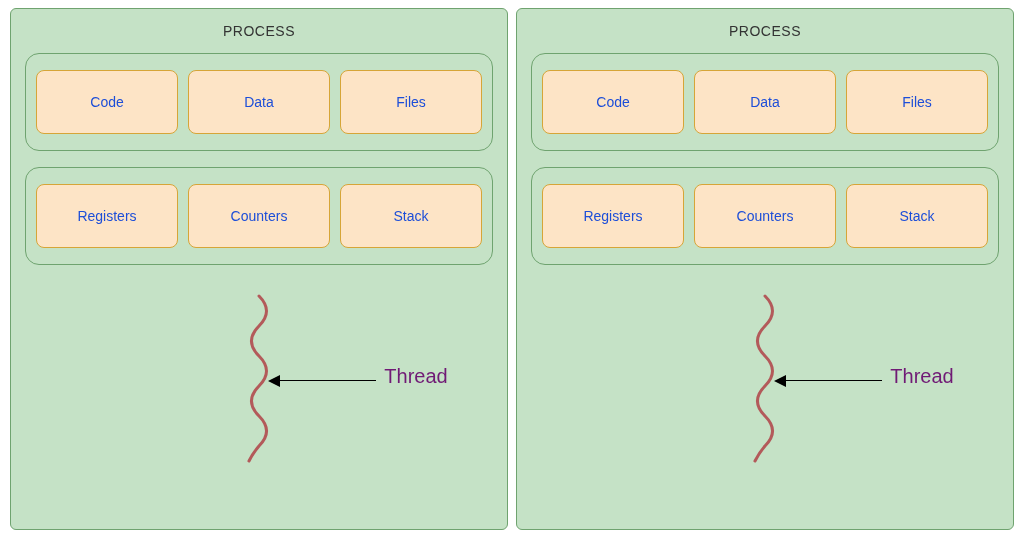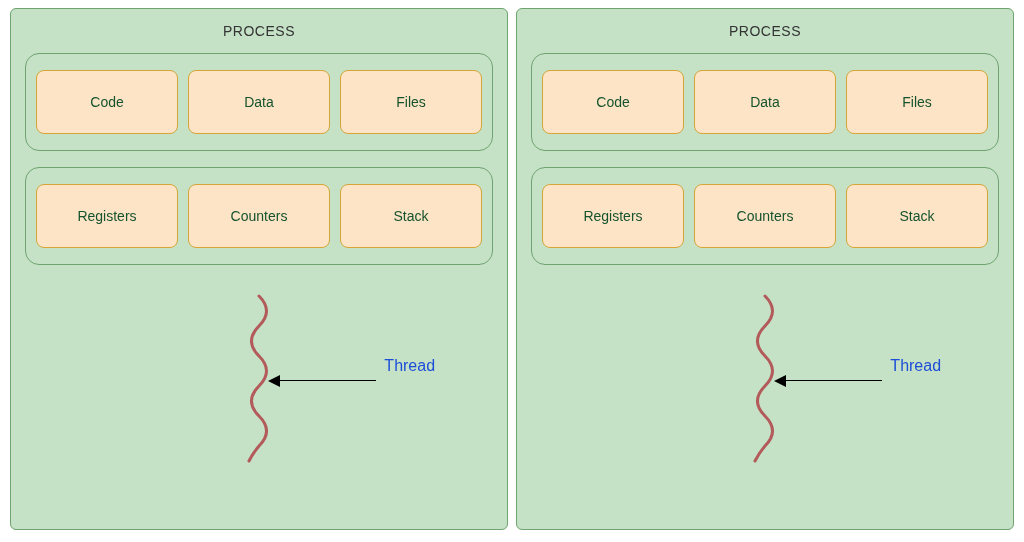--- a/index.html
+++ b/index.html
@@ -43,21 +43,21 @@
     .box {
       flex: 1;
       background: #fde4c6;
       border: 1px solid #d6a538;
       border-radius: 8px;
       height: 64px;
       display: flex;
       align-items: center;
       justify-content: center;
       font-size: 14px;
-      color: #14532d;
+      color: #1d4ed8;
     }
     .thread-area {
       position: relative;
       height: 210px;
       margin-top: 4px;
     }
     .squiggle {
       position: absolute;
       left: 50%;
       top: 10px;
@@ -84,23 +84,23 @@
       top: 4px;
       width: 0;
       height: 0;
       border-top: 6px solid transparent;
       border-bottom: 6px solid transparent;
       border-right: 12px solid #000;
     }
     .thread-label {
       position: absolute;
       left: calc(52% + 116px);
-      top: 76px;
-      font-size: 16px;
-      color: #1d4ed8;
+      top: 84px;
+      font-size: 20px;
+      color: #701a75;
     }
   </style>
 </head>
 <body>
 
 <div class="process">
   <div class="process-title">PROCESS</div>
 
   <div class="group">
     <div class="box">Code</div>

